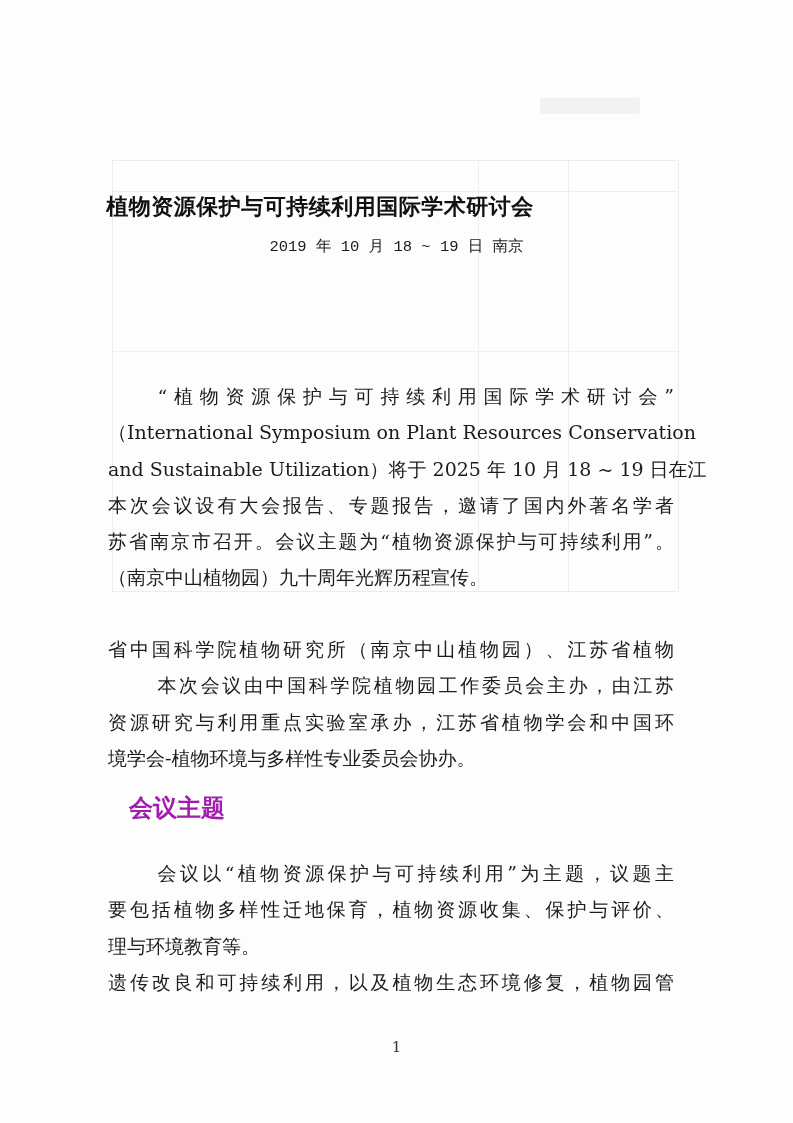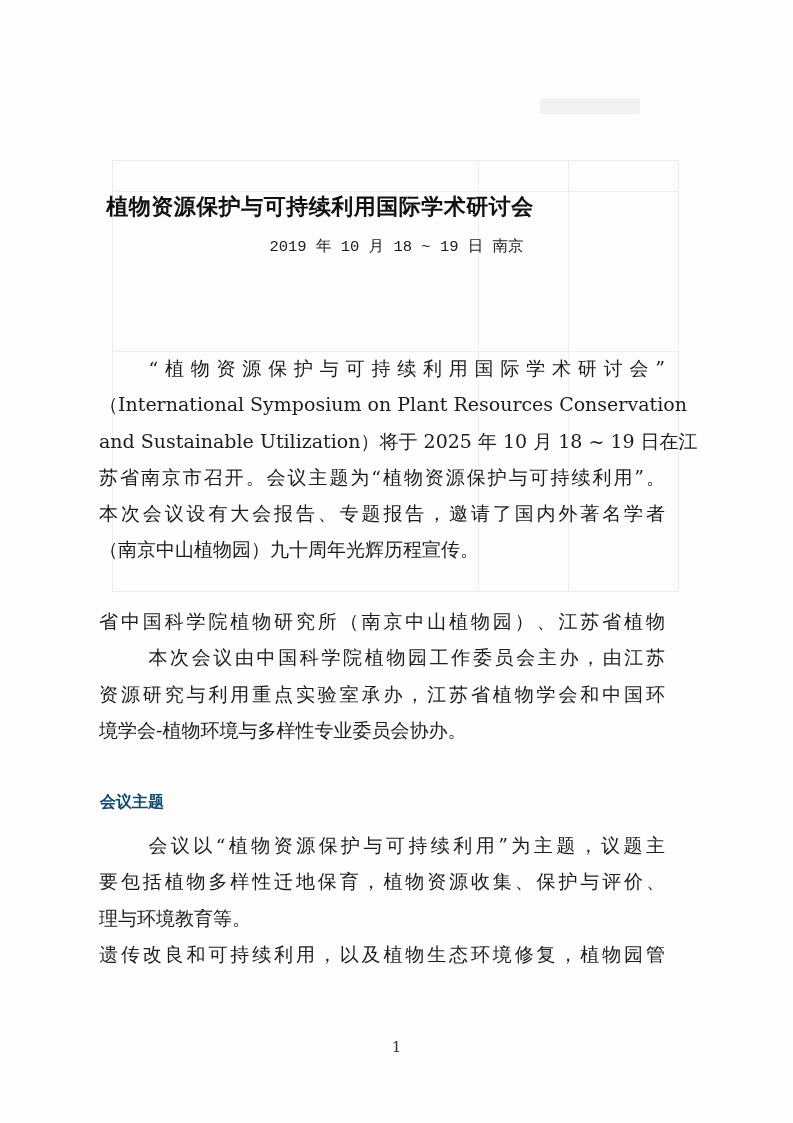--- a/index.html
+++ b/index.html
@@ -57,46 +57,47 @@
       left: 0;
       width: 793px;
       top: 236px;
       text-align: center;
       font-size: 15.5px;
       color: #1a1a1a;
       font-family: Liberation Mono, monospace;
     }
     .body-block {
       position: absolute;
-      left: 99px;
+      left: 108px;
       width: 566px;
       font-size: 19px;
       line-height: 36.3px;
       text-align: justify;
       text-align-last: left;
       color: #1c1c1c;
+      margin-top: 28px;
     }
     .line {
       display: block;
       white-space: nowrap;
       text-align: justify;
       text-align-last: justify;
     }
     .line.last {
       text-align-last: left;
     }
     .indent { padding-left: 2.6em; }
     .section-heading {
       position: absolute;
-      left: 100px;
+      left: 129px;
       top: 792px;
       font-family: "DejaVu Sans", "Liberation Sans", sans-serif;
       font-weight: bold;
-      font-size: 16px;
-      color: #0c4a6e;
+      font-size: 24px;
+      color: #a21caf;
     }
     .page-number {
       position: absolute;
       left: 0;
       width: 793px;
       top: 1038px;
       text-align: center;
       font-size: 15px;
       color: #333;
     }
@@ -112,22 +113,22 @@
 </div>
 <div class="bleed-head"></div>
 
 <div class="title">植物资源保护与可持续利用国际学术研讨会</div>
 <div class="subtitle">2019 年 10 月 18 ~ 19 日  南京</div>
 
 <div class="body-block" style="top: 350px;">
   <span class="line indent">“植物资源保护与可持续利用国际学术研讨会”</span>
   <span class="line">（International Symposium on Plant Resources Conservation</span>
   <span class="line">and Sustainable Utilization）将于 2025 年 10 月 18 ~ 19 日在江</span>
+  <span class="line">本次会议设有大会报告、专题报告，邀请了国内外著名学者</span>
   <span class="line">苏省南京市召开。会议主题为“植物资源保护与可持续利用”。</span>
-  <span class="line">本次会议设有大会报告、专题报告，邀请了国内外著名学者</span>
   <span class="line last">（南京中山植物园）九十周年光辉历程宣传。</span>
 </div>
 
 <div class="body-block" style="top: 603px;">
   <span class="line">省中国科学院植物研究所（南京中山植物园）、江苏省植物</span>
   <span class="line indent">本次会议由中国科学院植物园工作委员会主办，由江苏</span>
   <span class="line">资源研究与利用重点实验室承办，江苏省植物学会和中国环</span>
   <span class="line last">境学会-植物环境与多样性专业委员会协办。</span>
 </div>
 

